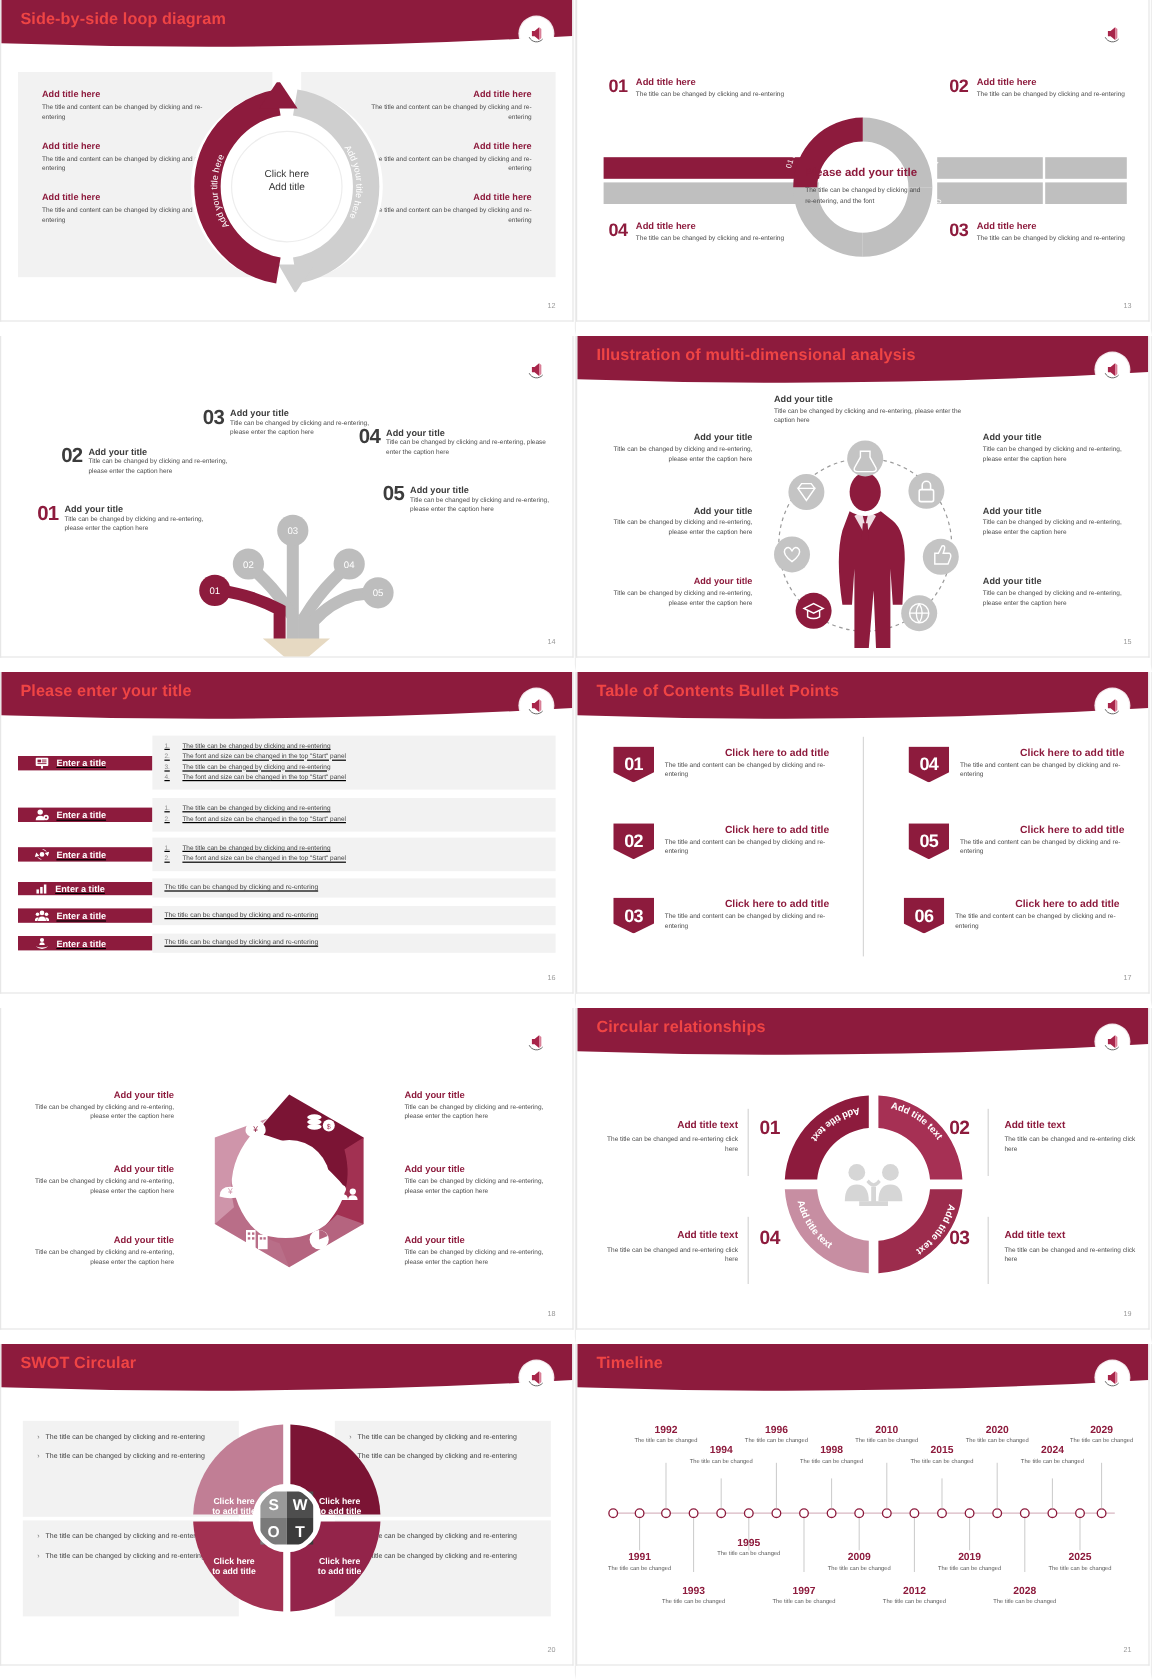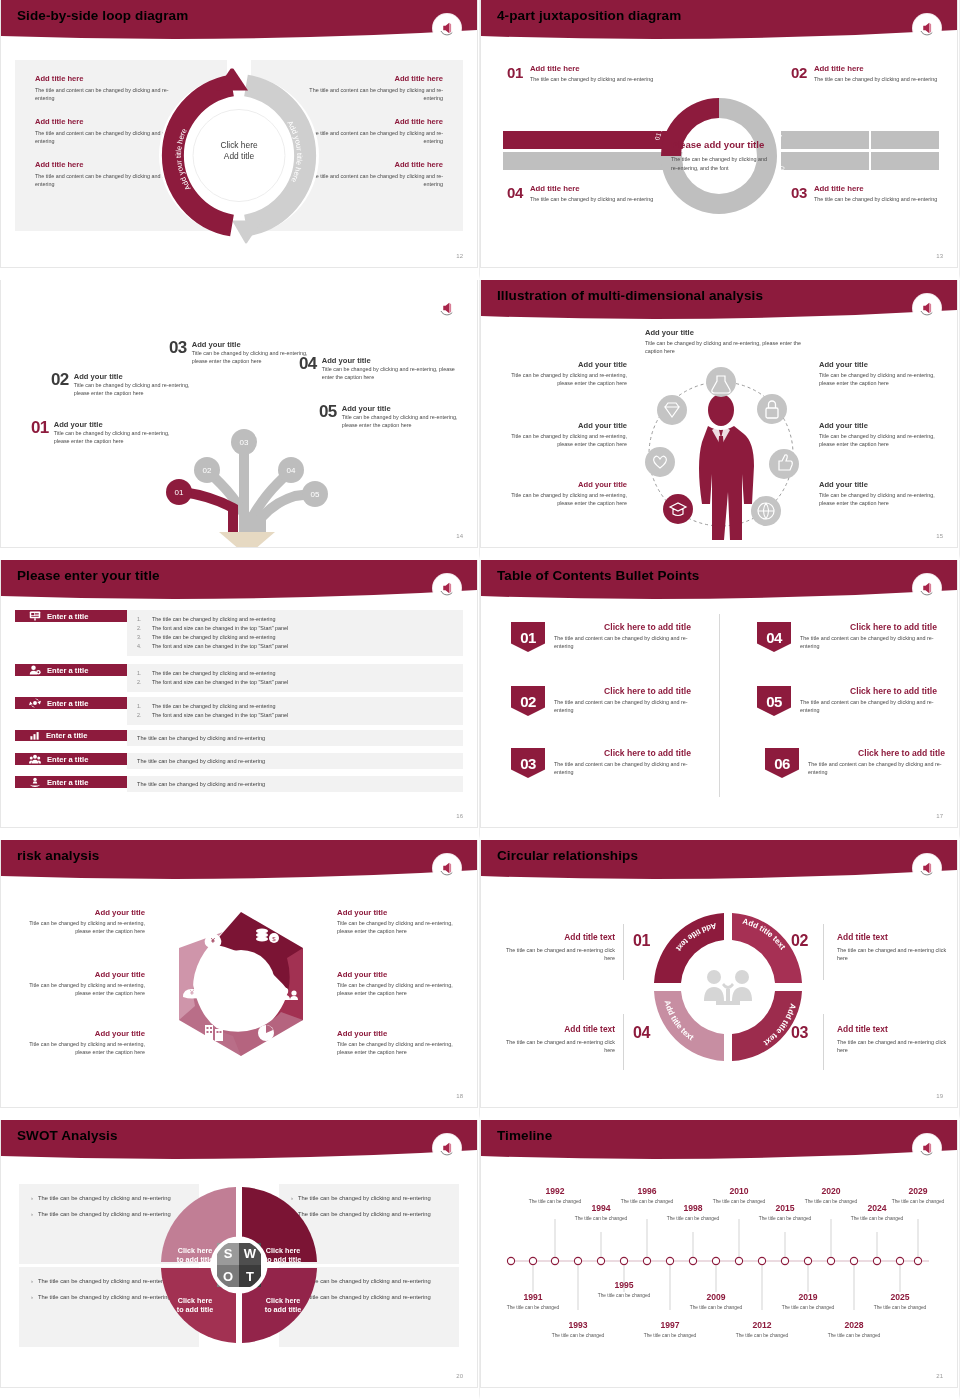--- a/index.html
+++ b/index.html
@@ -27,21 +27,21 @@
     border:1px solid #e7e7e7; border-top:none;
   }
   
   .hdr {
     position: absolute; top: 0; left: 0; width: 100%; height: 40px;
     overflow: visible; z-index: 5;
   }
   .hdr svg { position: absolute; top:0; left:0; width: 100%; height: 44px; display:block; }
   .hdr-title {
     position: absolute; left: 16px; top: 8px;
-    color: #000000; font-size: 13.5px; font-weight: bold;
+    color: #ef4444; font-size: 13.5px; font-weight: bold;
     letter-spacing: .1px; z-index: 3; white-space: nowrap;
   }
   .logo {
     position: absolute; right: 16px; top: 14px;
     width: 28px; height: 28px; border-radius: 50%;
     background: #ffffff; z-index: 6;
     display:flex; align-items:center; justify-content:center;
     box-shadow: 0 0 0 1px rgba(255,255,255,.9);
   }
   .pagenum {
@@ -87,21 +87,21 @@
   .s14-num{ font-size:17px; font-weight:bold; color:#3c3c3c; line-height:.95; letter-spacing:-.6px;}
   .s14-num.red{ color:#8d1b3d; }
   .s14-tt{ font-size:7.6px; font-weight:bold; color:#3c3c3c; }
 
   
   .s15-blk{ position:absolute; width:118px; }
   .s15-blk .tt{ font-size:7.6px; font-weight:bold; color:#3c3c3c; margin-bottom:2px; }
   .s15-blk.red .tt{ color:#8d1b3d; }
 
   
-  .s16-row{ position:absolute; left:14px; right:14px; display:flex; align-items:flex-start; }
+  .s16-row{ position:absolute; left:14px; right:14px; display:flex; align-items:center;text-decoration:underline; }
   .s16-btn{
     width:112px; background:#8d1b3d; color:#fff;
     display:flex; align-items:center; gap:6px; padding-left:14px;
     font-size:7.6px; font-weight:bold; flex:none;
   }
   .s16-body{ flex:1; background:#f2f2f2; padding:5px 10px; }
   .s16-li{ display:flex; gap:6px; font-size:5.4px; color:#3f3f3f; line-height:1.65; }
   .s16-li .n{ color:#8b8b8b; width:9px; flex:none; }
   .s16-plain{ font-size:5.6px; color:#3f3f3f; display:flex; align-items:center; height:100%; }
 
@@ -216,26 +216,20 @@
         <div>Click here</div>
         <div>Add title</div>
       </div>
     </div>
     <div class="pagenum">12</div>
   </div>
     </div>
 
   <div class="slide">
       <div class="slide-inner">
-    <div class="hdr">
-      <svg viewBox="0 0 480 44" preserveAspectRatio="none">
-        <path d="M0,0 H480 V30 Q240,44 0,36 Z" fill="#8d1b3d"></path>
-      </svg>
-      <div class="hdr-title">4-part juxtaposition diagram</div>
-    </div>
     <div class="logo">
       <svg width="18" height="18" viewBox="0 0 24 24">
             <path d="M7 9 L7 15 L10 15 L15 19 L15 5 L10 9 Z" fill="#a8254a"></path>
             <path d="M15 5 L15 19 L17.5 17 L17.5 7 Z" fill="#d97f97"></path>
             <path d="M4 16 A9 9 0 0 0 19 18" fill="none" stroke="#444" stroke-width="0.9"></path>
           </svg>
     </div>
     <div class="body">
       <div class="bar-red" style="left:22px; top:87px; width:180px; height:18px;"></div>
       <div class="bar-gray" style="left:300px; top:87px; width:88px; height:18px;"></div>
@@ -638,40 +632,34 @@
           <div class="cap">The title and content can be changed by clicking and re-entering</div>
             </div>
       </div>
       <div class="s17-item" style="left:276px; top:82px; width:180px;">
         <div class="badge">05</div>
         <div>
               <div class="s17-tt">Click here to add title</div>
           <div class="cap">The title and content can be changed by clicking and re-entering</div>
             </div>
       </div>
-      <div class="s17-item" style="left:284px; top:144px; width:180px;">
+      <div class="s17-item" style="left:272px; top:144px; width:180px;">
         <div class="badge">06</div>
         <div>
               <div class="s17-tt">Click here to add title</div>
           <div class="cap">The title and content can be changed by clicking and re-entering</div>
             </div>
       </div>
     </div>
     <div class="pagenum">17</div>
   </div>
     </div>
 
   <div class="slide">
       <div class="slide-inner">
-    <div class="hdr">
-      <svg viewBox="0 0 480 44" preserveAspectRatio="none">
-        <path d="M0,0 H480 V30 Q240,44 0,36 Z" fill="#8d1b3d"></path>
-      </svg>
-      <div class="hdr-title">risk analysis</div>
-    </div>
     <div class="logo">
       <svg width="18" height="18" viewBox="0 0 24 24">
             <path d="M7 9 L7 15 L10 15 L15 19 L15 5 L10 9 Z" fill="#a8254a"></path>
             <path d="M15 5 L15 19 L17.5 17 L17.5 7 Z" fill="#d97f97"></path>
             <path d="M4 16 A9 9 0 0 0 19 18" fill="none" stroke="#444" stroke-width="0.9"></path>
           </svg>
     </div>
     <div class="body">
       <svg style="position:absolute; left:155px; top:12px;" width="170" height="175" viewBox="0 0 170 175">
         <g transform="translate(85,88)">
@@ -830,21 +818,21 @@
     <div class="pagenum">19</div>
   </div>
     </div>
 
   <div class="slide">
       <div class="slide-inner">
     <div class="hdr">
       <svg viewBox="0 0 480 44" preserveAspectRatio="none">
         <path d="M0,0 H480 V30 Q240,44 0,36 Z" fill="#8d1b3d"></path>
       </svg>
-      <div class="hdr-title">SWOT Analysis</div>
+      <div class="hdr-title">SWOT Circular</div>
     </div>
     <div class="logo">
       <svg width="18" height="18" viewBox="0 0 24 24">
             <path d="M7 9 L7 15 L10 15 L15 19 L15 5 L10 9 Z" fill="#a8254a"></path>
             <path d="M15 5 L15 19 L17.5 17 L17.5 7 Z" fill="#d97f97"></path>
             <path d="M4 16 A9 9 0 0 0 19 18" fill="none" stroke="#444" stroke-width="0.9"></path>
           </svg>
     </div>
     <div class="body">
       <div class="s20-q" style="left:18px; top:20px; width:180px; height:80px;">

